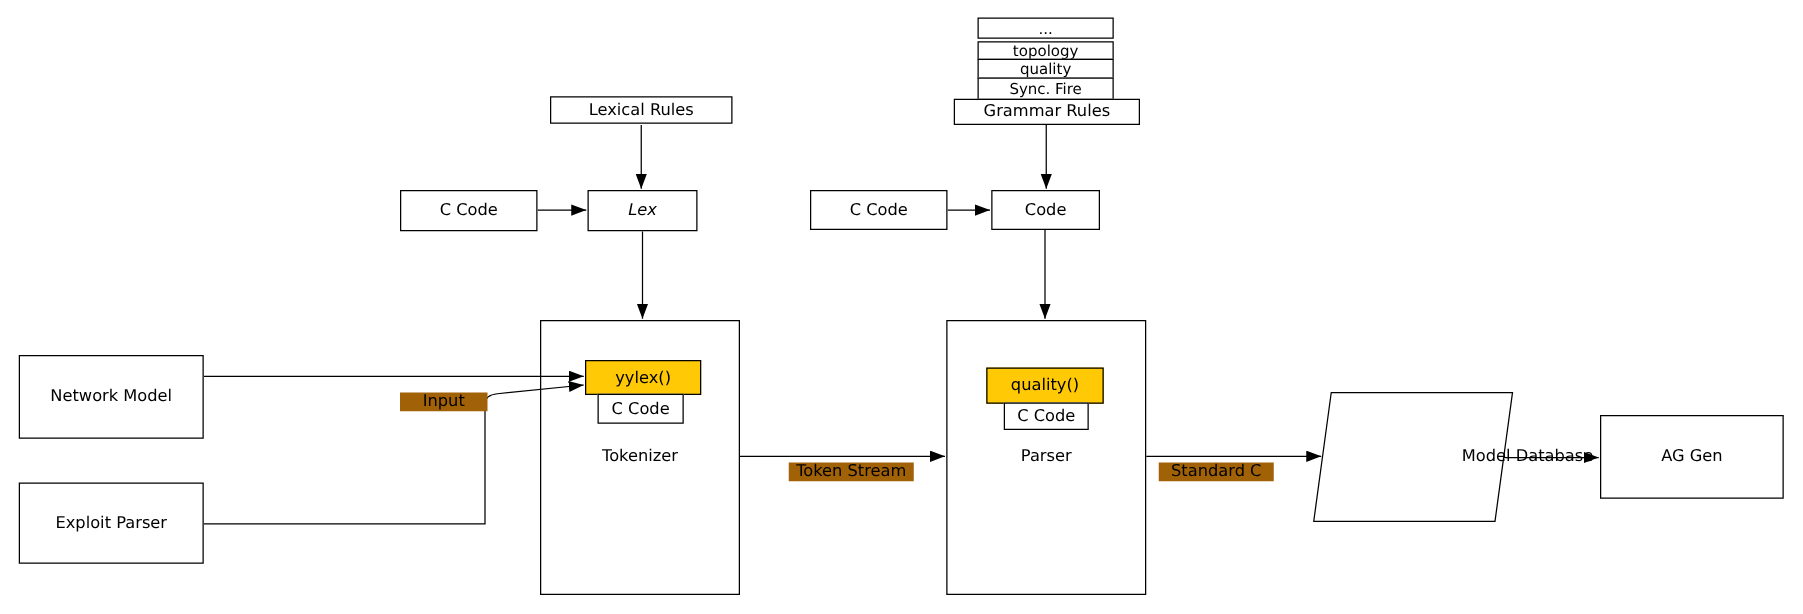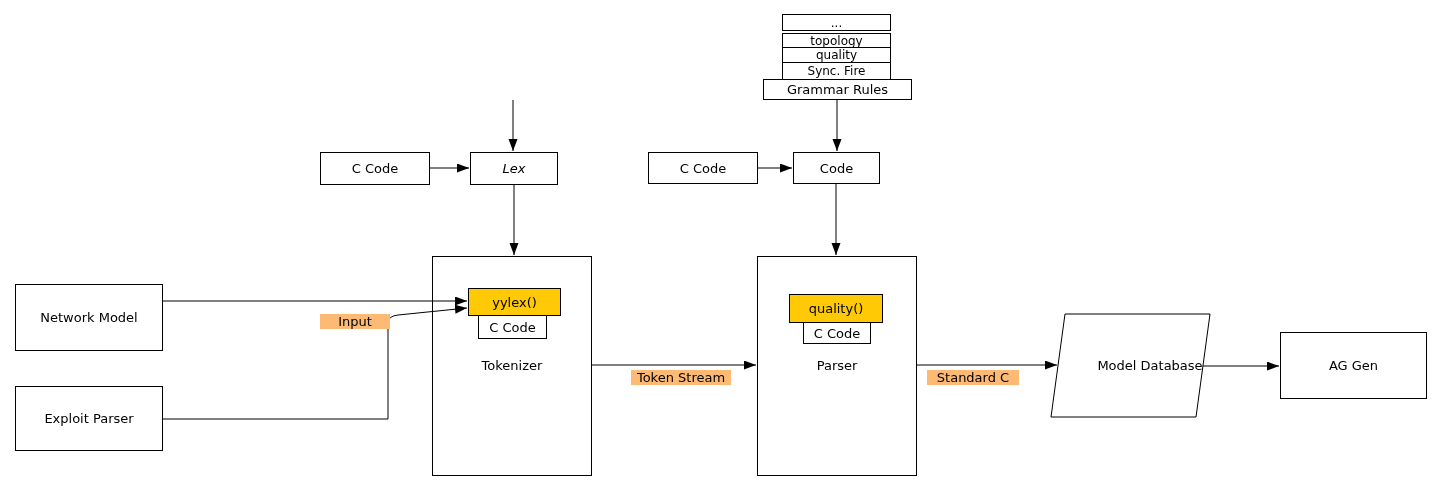--- a/index.html
+++ b/index.html
@@ -17,21 +17,21 @@
     border:1px solid #000;background:#fff;
     display:flex;align-items:center;justify-content:center;
     text-align:center;white-space:nowrap;
   }
   .hl{background:var(--highlight,#ffcc00);}
   .stack-row{font-size:12px;}
   .container-label{
     position:absolute;text-align:center;white-space:nowrap;
   }
   .edge-label{
-    position:absolute;text-align:center;white-space:nowrap;background:#fdba74;
+    position:absolute;text-align:center;white-space:nowrap;background:#a16207;
   }
 </style>
 </head>
 <body>
 
 <div id="canvas" style="background: rgb(255, 255, 255);">
 
   <svg id="edges" viewBox="0 0 1442 491">
     <defs>
       <marker id="arrow" markerUnits="userSpaceOnUse" markerWidth="13" markerHeight="10" refX="12" refY="4.5" orient="auto">
@@ -51,40 +51,41 @@
     <line x1="1203" y1="366" x2="1279" y2="366" stroke="#000" stroke-width="1" marker-end="url(#arrow)"></line>
     <polygon points="1065,314 1210,314 1196,417 1051,417" fill="#fff" stroke="#000" stroke-width="1"></polygon>
   </svg>
 
   <div class="box stack-row" style="left:782px;top:14px;width:109px;height:17px;">...</div>
   <div class="box stack-row" style="left:782px;top:33px;width:109px;height:15px;">topology</div>
   <div class="box stack-row" style="left:782px;top:47px;width:109px;height:16px;">quality</div>
   <div class="box stack-row" style="left:782px;top:62px;width:109px;height:18px;">Sync. Fire</div>
   <div class="box" style="left:763px;top:79px;width:149px;height:21px;">Grammar Rules</div>
 
+  <div class="box" style="left:440px;top:77px;width:146px;height:22px;">Lexical Rules</div>
   <div class="box" style="left:320px;top:152px;width:110px;height:33px;">C Code</div>
   <div class="box" style="left:470px;top:152px;width:88px;height:33px;font-style:italic;">Lex</div>
 
   <div class="box" style="left:648px;top:152px;width:110px;height:32px;">C Code</div>
   <div class="box" style="left:793px;top:152px;width:87px;height:32px;">Code</div>
 
   <div class="box" style="left:15px;top:284px;width:148px;height:67px;">Network Model</div>
   <div class="box" style="left:15px;top:386px;width:148px;height:65px;">Exploit Parser</div>
 
   <div class="box" style="left:432px;top:256px;width:160px;height:220px;background:transparent;"></div>
   <div class="box hl" style="left:468px;top:288px;width:93px;height:28px;">yylex()</div>
   <div class="box" style="left:478px;top:315px;width:69px;height:24px;">C Code</div>
   <div class="container-label" style="left:432px;top:358px;width:160px;">Tokenizer</div>
 
   <div class="box" style="left:757px;top:256px;width:160px;height:220px;background:transparent;"></div>
   <div class="box hl" style="left:789px;top:294px;width:94px;height:29px;">quality()</div>
   <div class="box" style="left:803px;top:322px;width:68px;height:22px;">C Code</div>
   <div class="container-label" style="left:757px;top:358px;width:160px;">Parser</div>
 
-  <div class="container-label" style="left:1048px;top:358px;width:140px;padding-left:32px;">Model Database</div>
+  <div class="container-label" style="left:1120px;top:358px;width:140px;padding-left:32px;">Model Database</div>
 
   <div class="box" style="left:1280px;top:332px;width:147px;height:67px;">AG Gen</div>
 
   <div class="edge-label" style="left:320px;top:314px;width:70px;">Input</div>
   <div class="edge-label" style="left:631px;top:370px;width:100px;">Token Stream</div>
   <div class="edge-label" style="left:927px;top:370px;width:92px;">Standard C</div>
 
 </div>
 
 </body></html>

